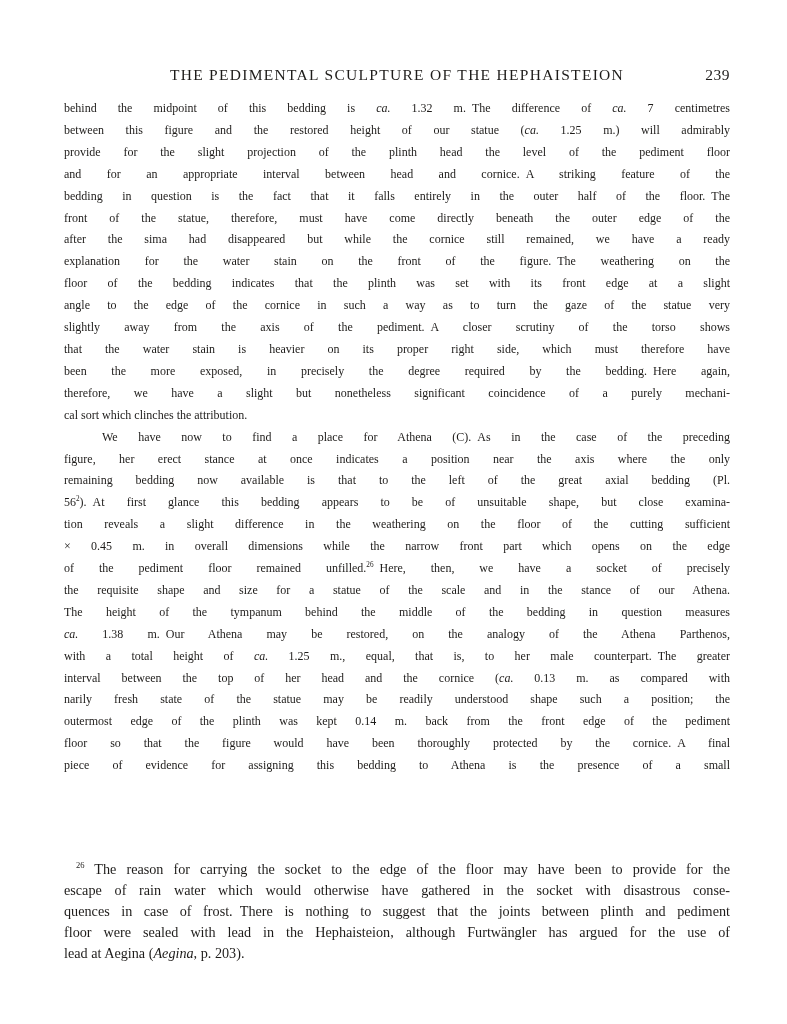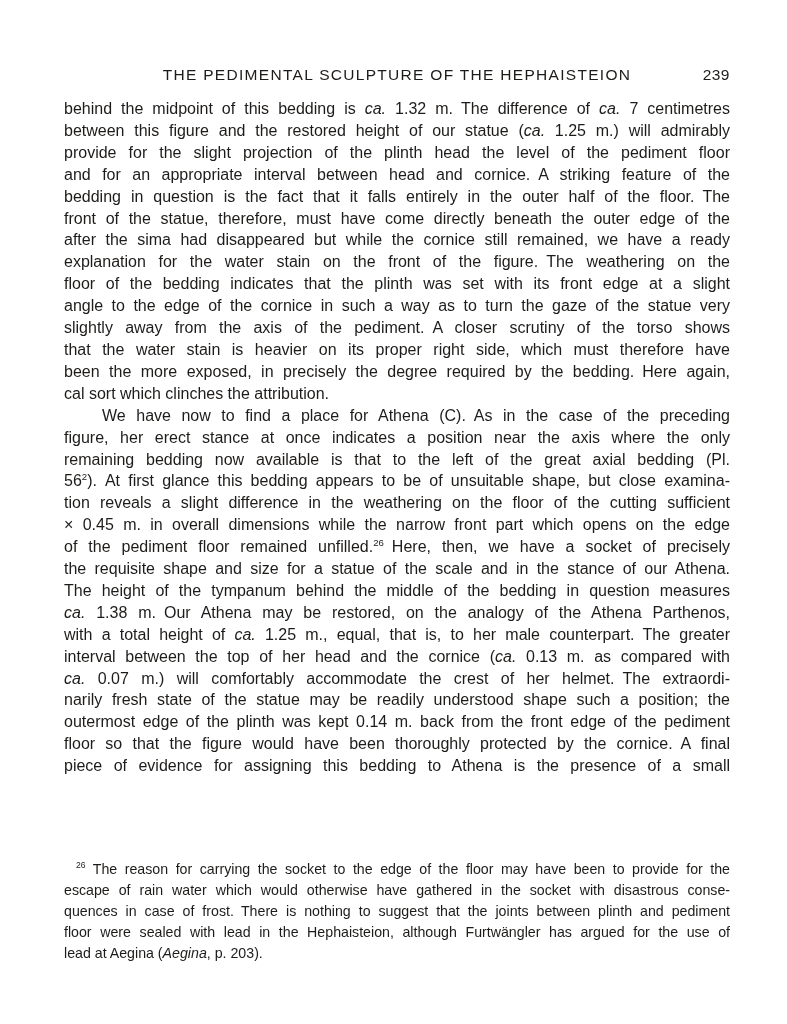--- a/index.html
+++ b/index.html
@@ -6,21 +6,21 @@
     margin: 0;
     padding: 0;
     background: #e8e8e8;
   }
   .page {
     position: relative;
     width: 787px;
     height: 1024px;
     background: #ffffff;
     color: #1e1c1a;
-    font-family: Liberation Sans, sans-serif;
+    font-family: Liberation Serif, serif;
     overflow: hidden;
   }
   .running-head {
     position: absolute;
     left: 64px;
     top: 66px;
     width: 666px;
     text-align: center;
     font-size: 15.5px;
     letter-spacing: 1.3px;
@@ -30,21 +30,21 @@
     position: absolute;
     right: 0;
     top: 0;
     letter-spacing: 0.5px;
   }
   .body-text {
     position: absolute;
     left: 64px;
     top: 98px;
     width: 666px;
-    font-size: 16px;
+    font-size: 12px;
     line-height: 21.9px;
   }
   .footnote {
     position: absolute;
     left: 64px;
     top: 859px;
     width: 666px;
     font-size: 14.2px;
     line-height: 20.9px;
   }
@@ -84,36 +84,36 @@
         <div class="line"><span>and for an appropriate interval between head and cornice. A striking feature of the</span></div>
         <div class="line"><span>bedding in question is the fact that it falls entirely in the outer half of the floor. The</span></div>
         <div class="line"><span>front of the statue, therefore, must have come directly beneath the outer edge of the</span></div>
         <div class="line"><span>after the sima had disappeared but while the cornice still remained, we have a ready</span></div>
         <div class="line"><span>explanation for the water stain on the front of the figure. The weathering on the</span></div>
         <div class="line"><span>floor of the bedding indicates that the plinth was set with its front edge at a slight</span></div>
         <div class="line"><span>angle to the edge of the cornice in such a way as to turn the gaze of the statue very</span></div>
         <div class="line"><span>slightly away from the axis of the pediment. A closer scrutiny of the torso shows</span></div>
         <div class="line"><span>that the water stain is heavier on its proper right side, which must therefore have</span></div>
         <div class="line"><span>been the more exposed, in precisely the degree required by the bedding. Here again,</span></div>
+        <div class="line"><span>therefore, we have a slight but nonetheless significant coincidence of a purely mechani-</span></div>
         <div class="line last"><span>cal sort which clinches the attribution.</span></div>
       </div>
     <div class="para">
         <div class="line indent"><span>We have now to find a place for Athena (C). As in the case of the preceding</span></div>
         <div class="line"><span>figure, her erect stance at once indicates a position near the axis where the only</span></div>
         <div class="line"><span>remaining bedding now available is that to the left of the great axial bedding (Pl.</span></div>
         <div class="line"><span>56</span><span class="sup">2</span><span>). At first glance this bedding appears to be of unsuitable shape, but close examina-</span></div>
         <div class="line"><span>tion reveals a slight difference in the weathering on the floor of the cutting sufficient</span></div>
         <div class="line"><span>× 0.45 m. in overall dimensions while the narrow front part which opens on the edge</span></div>
         <div class="line"><span>of the pediment floor remained unfilled.</span><span class="sup">26</span><span> Here, then, we have a socket of precisely</span></div>
         <div class="line"><span>the requisite shape and size for a statue of the scale and in the stance of our Athena.</span></div>
         <div class="line"><span>The height of the tympanum behind the middle of the bedding in question measures</span></div>
         <div class="line"><span class="it">ca.</span><span> 1.38 m. Our Athena may be restored, on the analogy of the Athena Parthenos,</span></div>
         <div class="line"><span>with a total height of </span><span class="it">ca.</span><span> 1.25 m., equal, that is, to her male counterpart. The greater</span></div>
         <div class="line"><span>interval between the top of her head and the cornice (</span><span class="it">ca.</span><span> 0.13 m. as compared with</span></div>
-        <div class="line"><span class="it">ca.</span><span> 0.07 m.) will comfortably accommodate the crest of her helmet. The extraordi-</span></div>
         <div class="line"><span>narily fresh state of the statue may be readily understood shape such a position; the</span></div>
         <div class="line"><span>outermost edge of the plinth was kept 0.14 m. back from the front edge of the pediment</span></div>
         <div class="line"><span>floor so that the figure would have been thoroughly protected by the cornice. A final</span></div>
         <div class="line"><span>piece of evidence for assigning this bedding to Athena is the presence of a small</span></div>
       </div>
   </div>
   <div class="footnote">
       <div class="line indent"><span class="sup">26</span><span> The reason for carrying the socket to the edge of the floor may have been to provide for the</span></div>
       <div class="line"><span>escape of rain water which would otherwise have gathered in the socket with disastrous conse-</span></div>
       <div class="line"><span>quences in case of frost. There is nothing to suggest that the joints between plinth and pediment</span></div>

